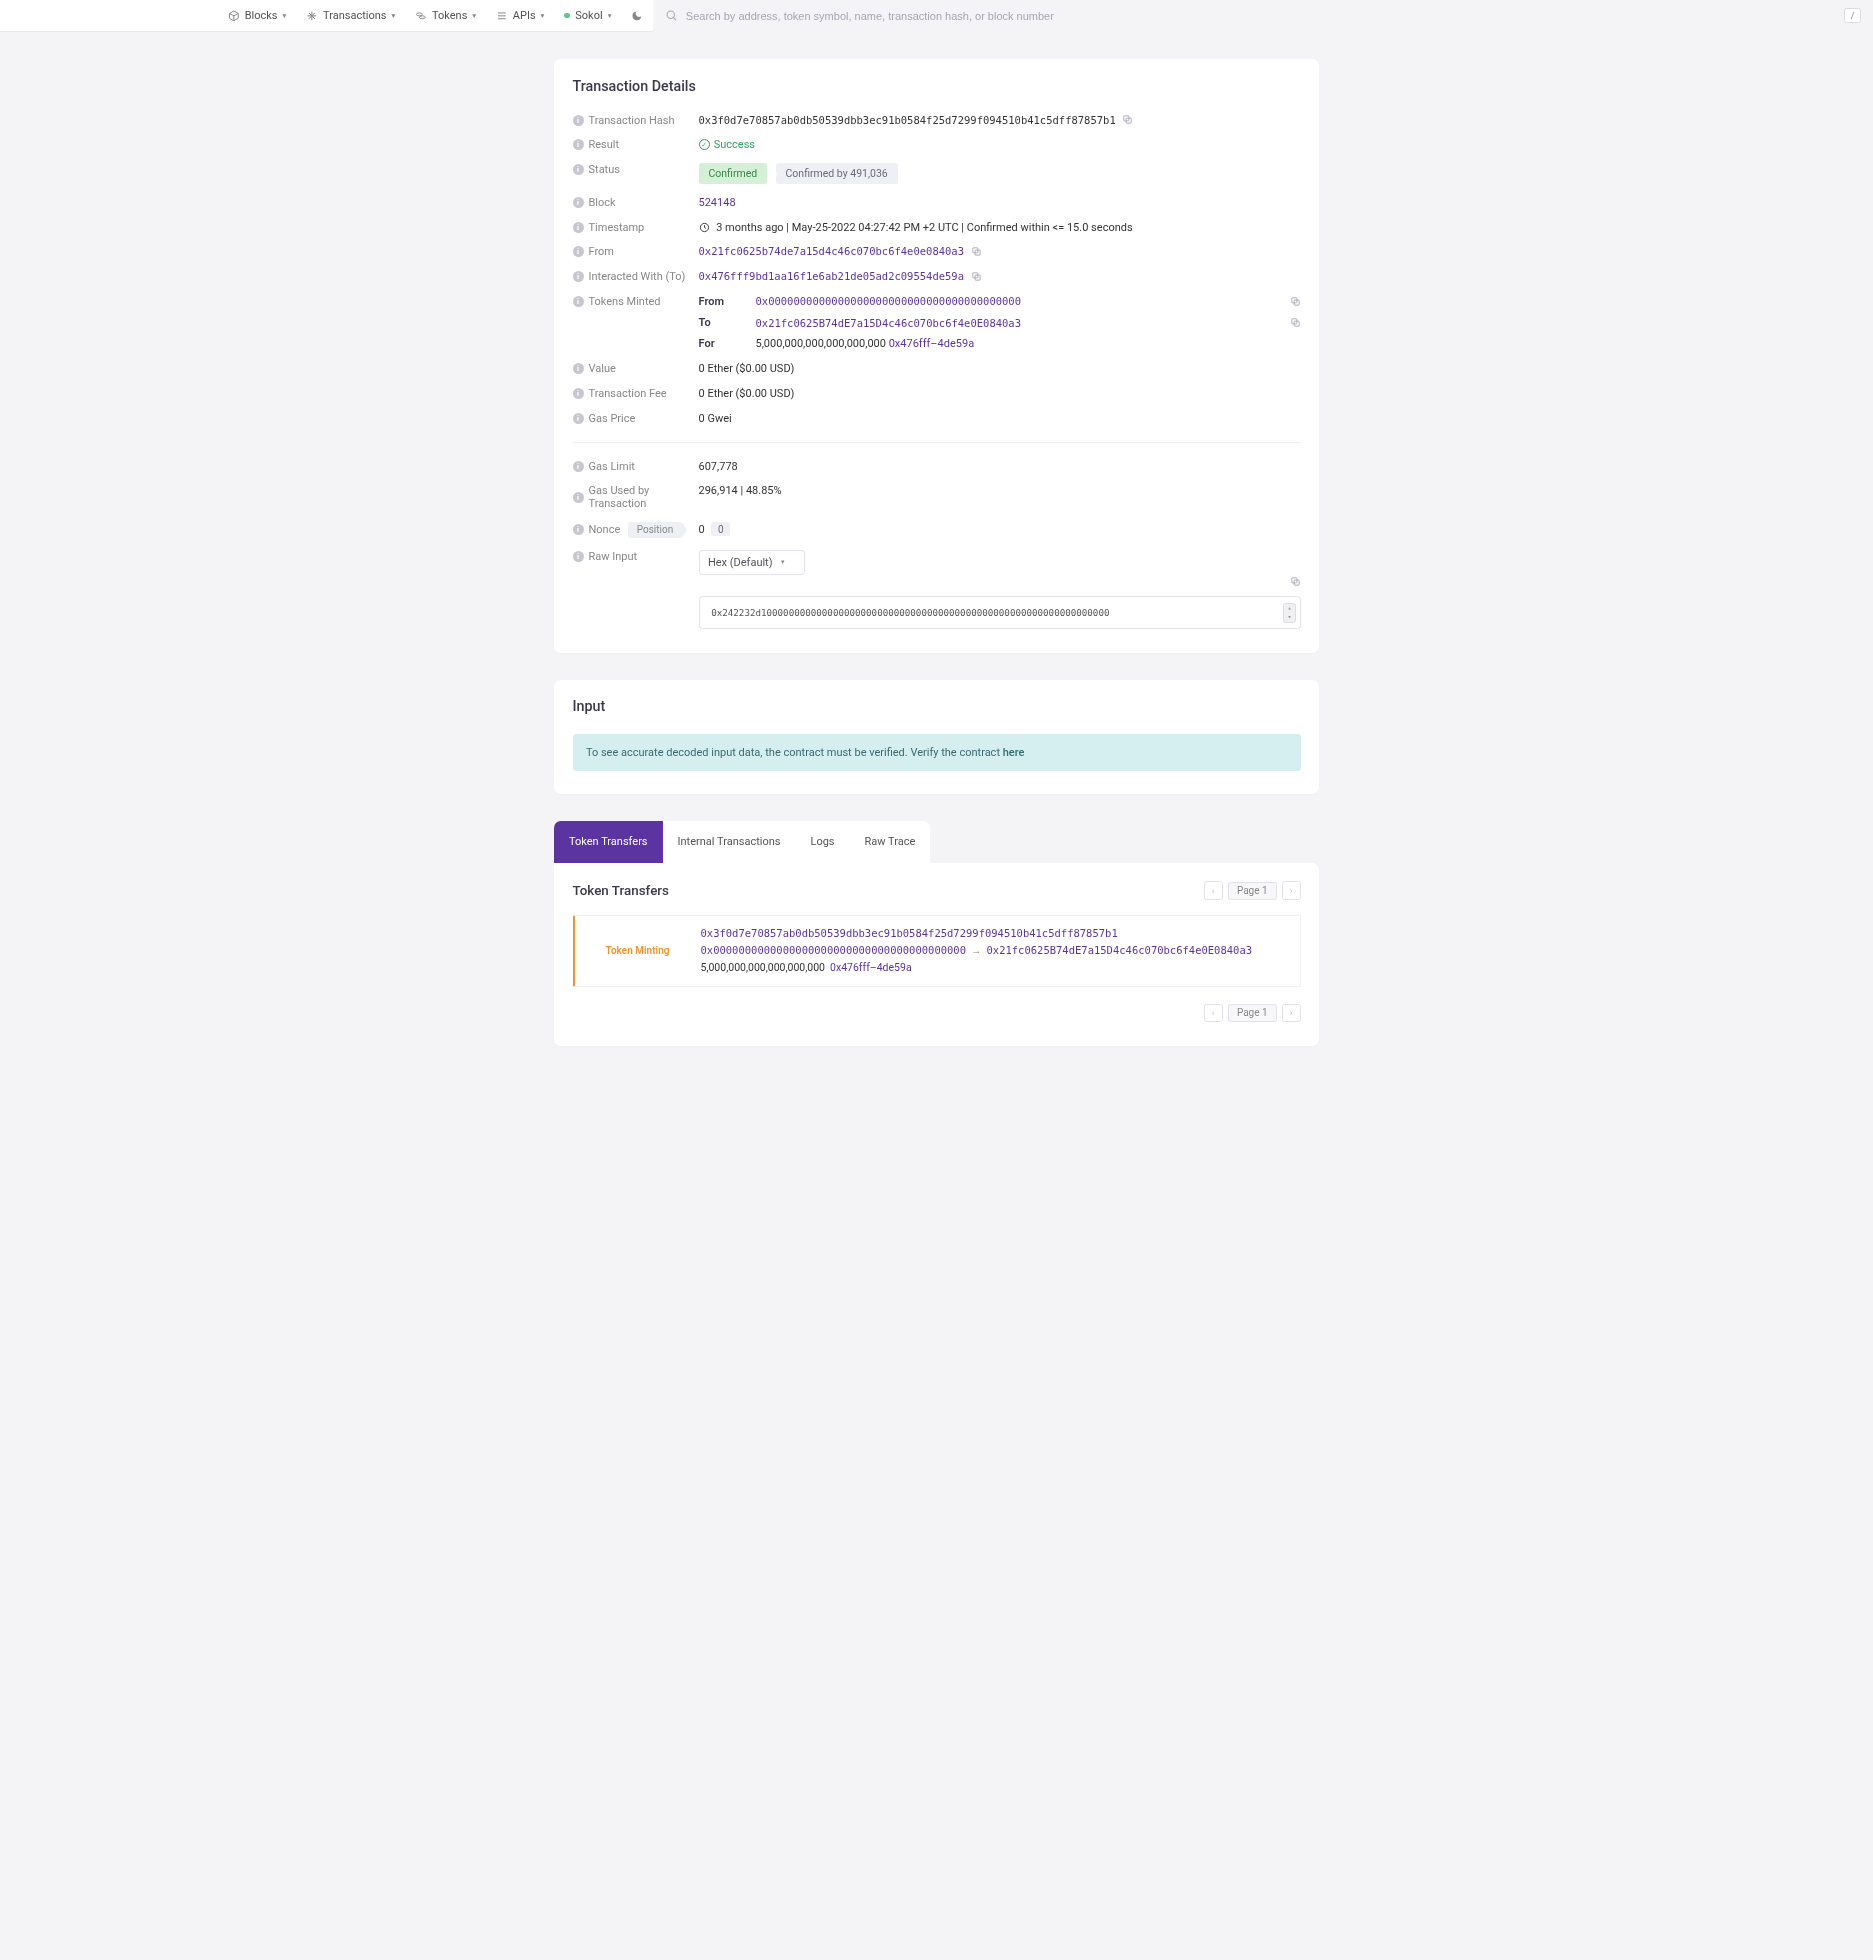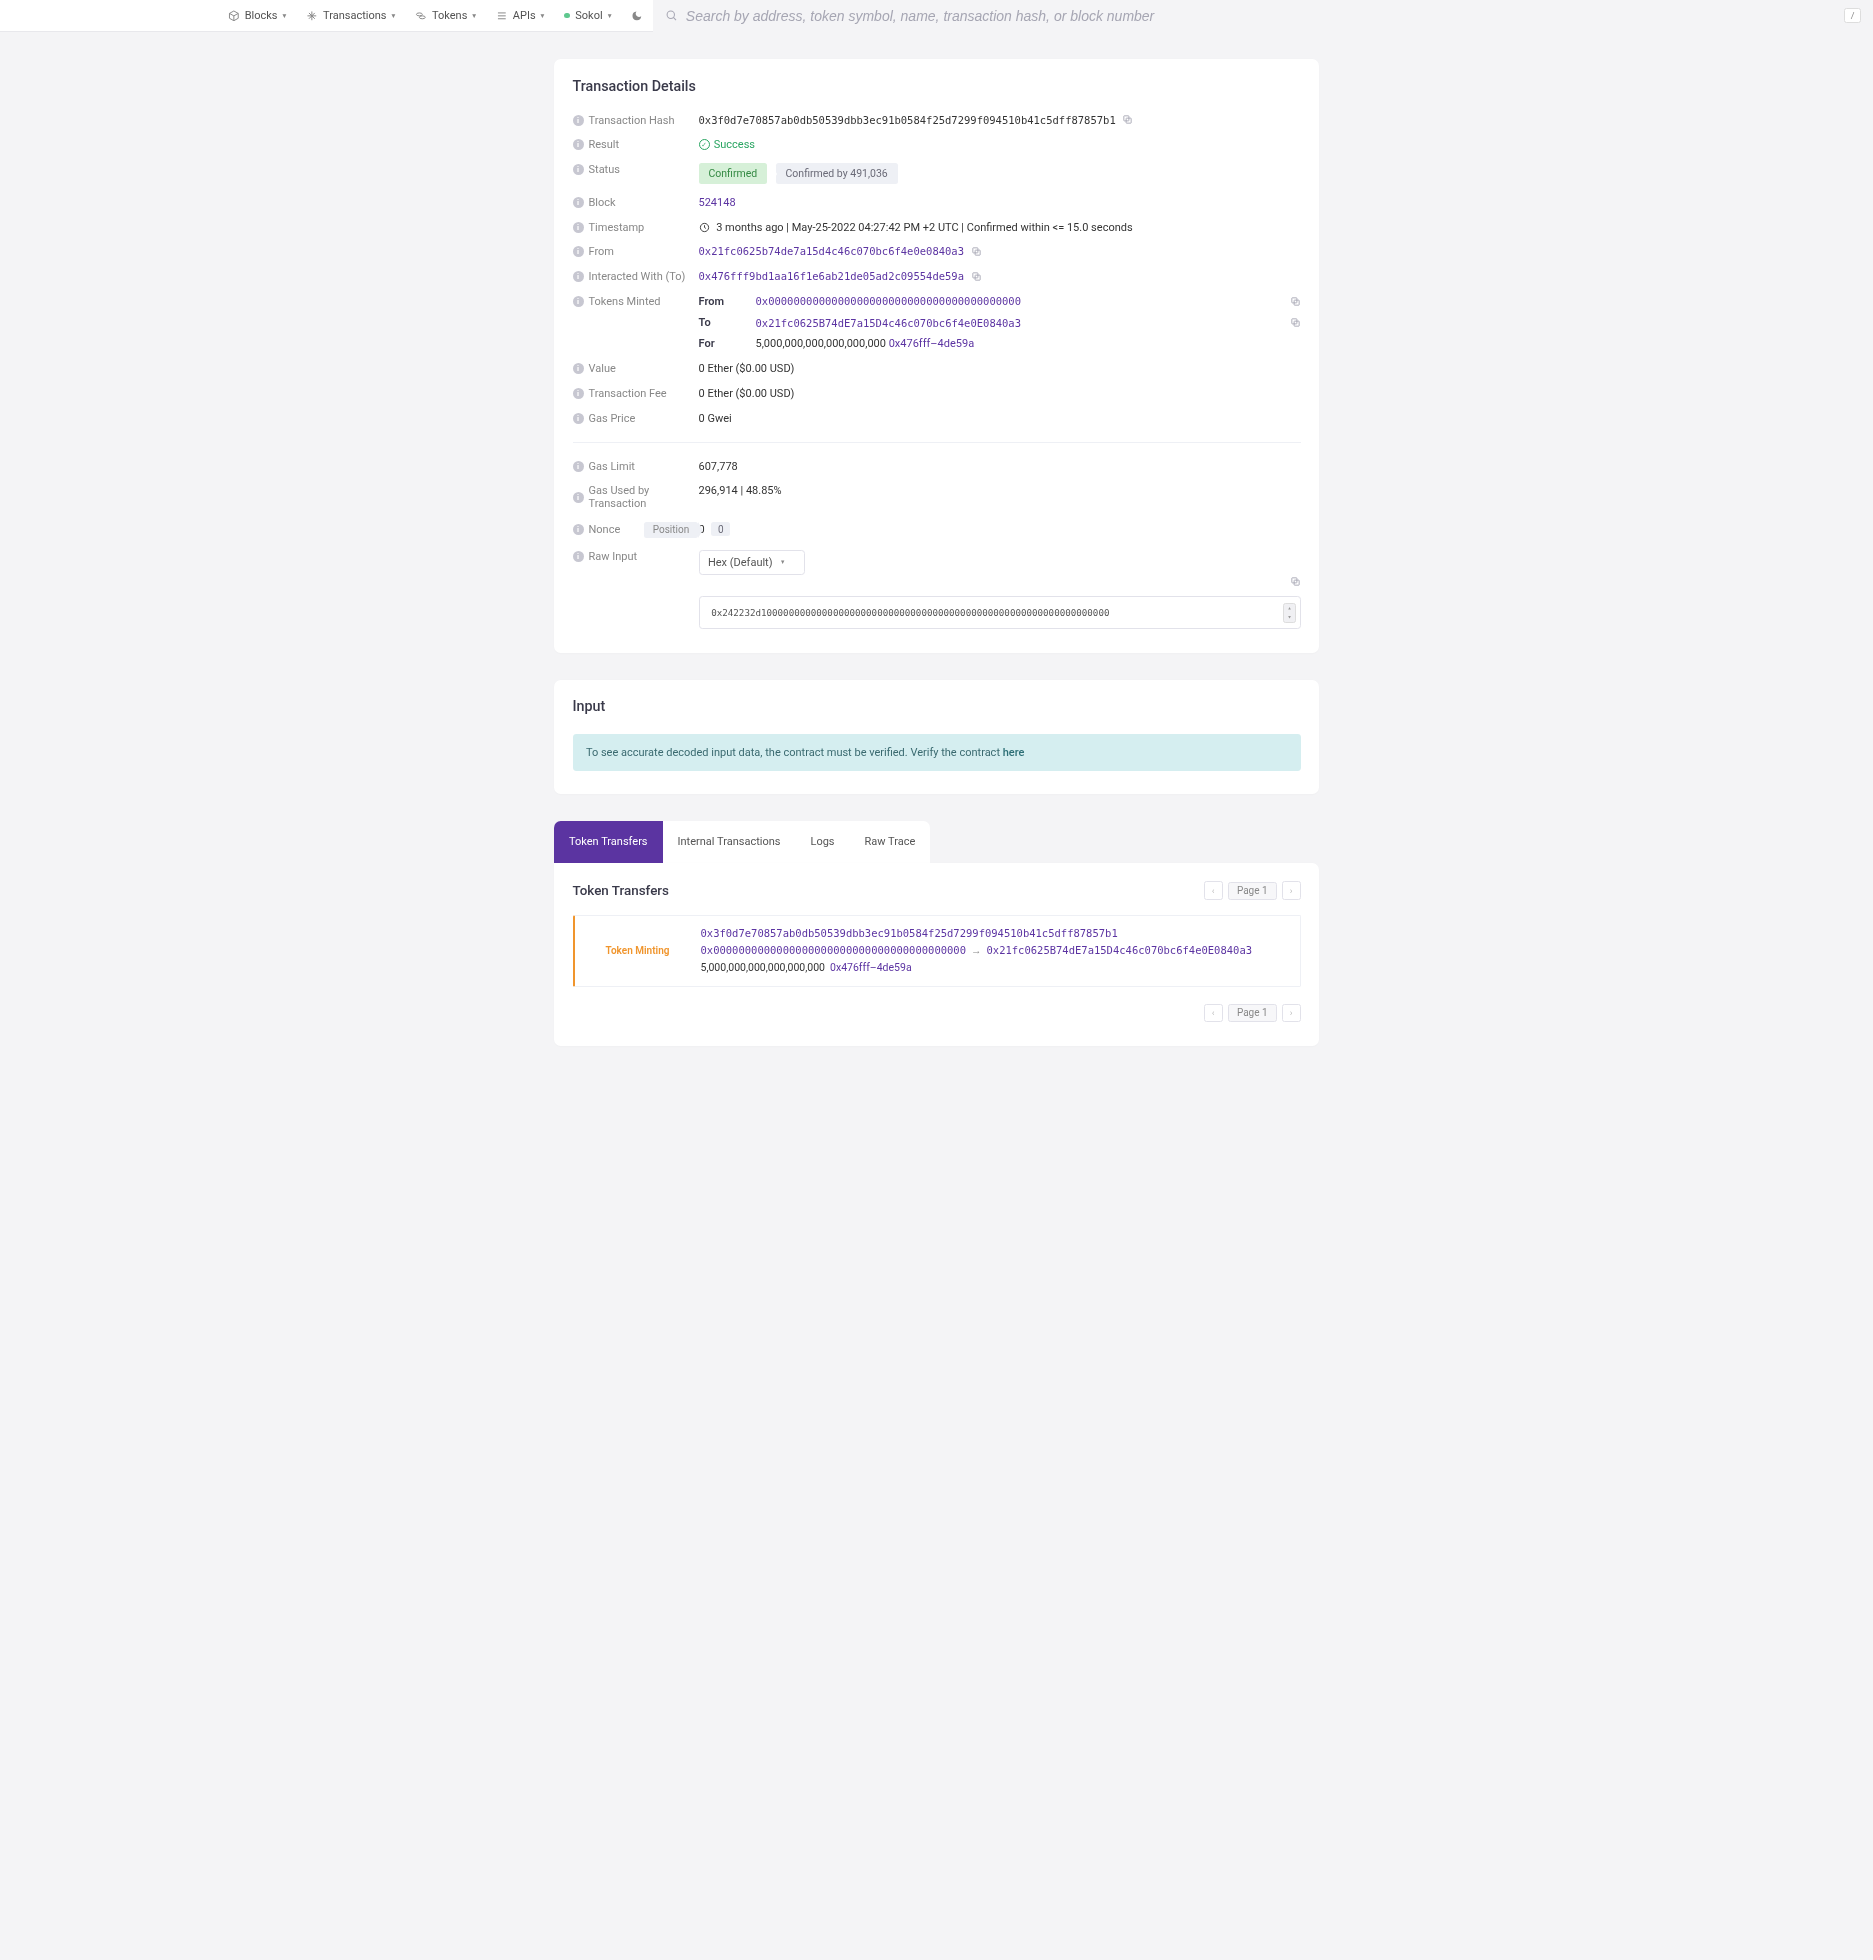--- a/index.html
+++ b/index.html
@@ -9,21 +9,21 @@
 
 .navbar { background: #fff; border-bottom: 0.8px solid #e8e8ec; display: flex; align-items: center; height: 32px; padding: 0 0 0 218px; }
 .nav-items { display: flex; align-items: flex-end; gap: 0; }
 .nav-item { display: flex; align-items: center; gap: 5px; padding: 0 10px; height: 32px; color: #525252; cursor: pointer; font-size: 11px; }
 .nav-item .caret { font-size: 7.6px; color: #888; }
 .nav-icon { width: 11.7px; height: 11.7px; display: inline-flex; align-items: center; justify-content: center; }
 .net-dot { width: 5.9px; height: 5.9px; border-radius: 50%; background: #5fc88f; display: inline-block; }
 .dark-toggle { width: 11.7px; height: 11.7px; color: #888; }
 .search-wrap { flex: 1; display: flex; align-items: center; background: #f4f4f6; height: 32px; padding: 0 11.7px; gap: 8.4px; }
 .search-icon { color: #a6a6b3; }
-.search-input { flex: 1; border: none; background: transparent; outline: none; font-size: 14px; color: #333; font-style: italic; }
+.search-input { flex: 1; border: none; background: transparent; outline: none; font-size: 11px; color: #333; }
 .search-input::placeholder { color: #a6a6b3; }
 .kbd-hint { background: #fff; border: 0.8px solid #ddd; border-radius: 2.5px; padding: 0.8px 5.9px; font-size: 9.2px; color: #888; }
 
 .container { max-width: 765px; margin: 0 auto; padding: 27px 0 34px; }
 
 .card { background: #fff; border-radius: 6.7px; padding: 18.5px 18.5px 23.5px; margin-bottom: 27px; box-shadow: 0 0.8px 1.7px rgba(0,0,0,0.02); }
 .card h1 { font-size: 14.3px; font-weight: 500; color: #3a3a4a; margin-bottom: 20px; }
 
 .dl { display: grid; grid-template-columns: 126px 1fr; row-gap: 11.7px; align-items: start; }
 .dl.sec2 { border-top: 0.8px solid #eef0f5; margin-top: 17px; padding-top: 17px; }
@@ -32,21 +32,21 @@
 .info-i { width: 11px; height: 11px; border-radius: 50%; background: #c7c7d1; color: #fff; font-size: 7.6px; font-weight: 700; display: inline-flex; align-items: center; justify-content: center; flex-shrink: 0; font-style: normal; }
 .mono { font-family: ui-monospace, Menlo, Consolas, monospace; font-size: 10.5px; word-break: break-all; }
 .copy-icon { color: #a6a6b3; cursor: pointer; flex-shrink: 0; }
 .link { color: #5c34a2; }
 .success { color: #2aa562; display: inline-flex; align-items: center; gap: 4.2px; }
 .success-ring { width: 11px; height: 11px; border: 1.3px solid #2aa562; border-radius: 50%; display: inline-flex; align-items: center; justify-content: center; font-size: 6.7px; }
 
 .badge-confirmed { background: #d6f0d8; color: #358a44; padding: 4.2px 10px; border-radius: 2.5px; font-size: 10.5px; }
 .badge-confirmed-by { background: #eef0f5; color: #6b6b78; padding: 4.2px 10px; border-radius: 2.5px; font-size: 10.5px; position: relative; margin-left: -1.7px; }
 .badge-confirmed-by::before { content: ""; position: absolute; left: -5px; top: 50%; transform: translateY(-50%); border-top: 11px solid transparent; border-bottom: 11px solid transparent; border-left: 6.7px solid #fff; }
-.pos-badge { background: #eef0f5; color: #888; padding: 2.5px 8.4px; border-radius: 2.5px; font-size: 10px; margin-left: 19px; position: relative; }
+.pos-badge { background: #eef0f5; color: #888; padding: 2.5px 8.4px; border-radius: 2.5px; font-size: 10px; margin-left: 3px; position: relative; }
 .pos-badge::after { content: ""; position: absolute; right: -5px; top: 50%; transform: translateY(-50%); border-top: 8.4px solid transparent; border-bottom: 8.4px solid transparent; border-left: 5.9px solid #eef0f5; }
 .noncepos { display: inline-flex; align-items: center; gap: 6.7px; }
 .noncepos .pv { background: #eef0f5; color: #6b6b78; padding: 1.7px 6.7px; border-radius: 2.5px; font-size: 10px; }
 
 .clock-icon { display: inline-flex; }
 
 .tokens-minted { display: grid; grid-template-columns: 42px 1fr auto; row-gap: 8.4px; column-gap: 15px; align-items: center; }
 .tm-label { font-weight: 600; color: #3a3a4a; font-size: 11px; }
 
 .hex-select { border: 0.8px solid #e2e2ea; border-radius: 3.4px; padding: 5px 20px 5px 8.4px; font-size: 11px; color: #555; background: #fff; cursor: pointer; position: relative; display: inline-flex; align-items: center; gap: 8.4px; }

